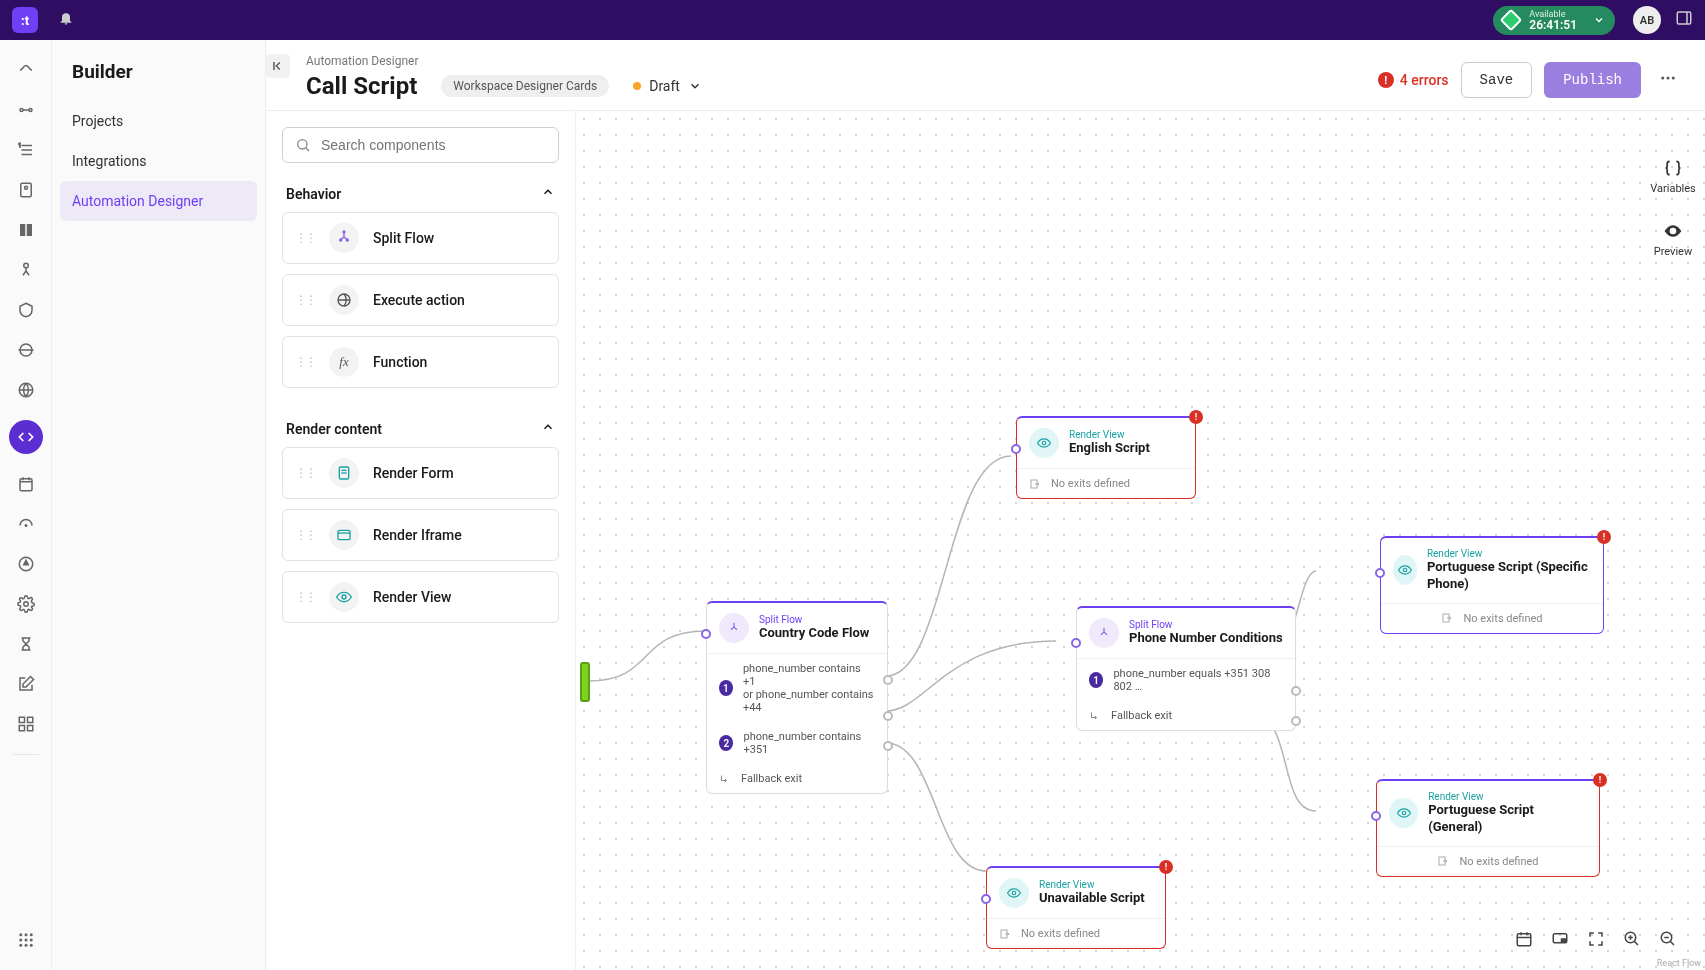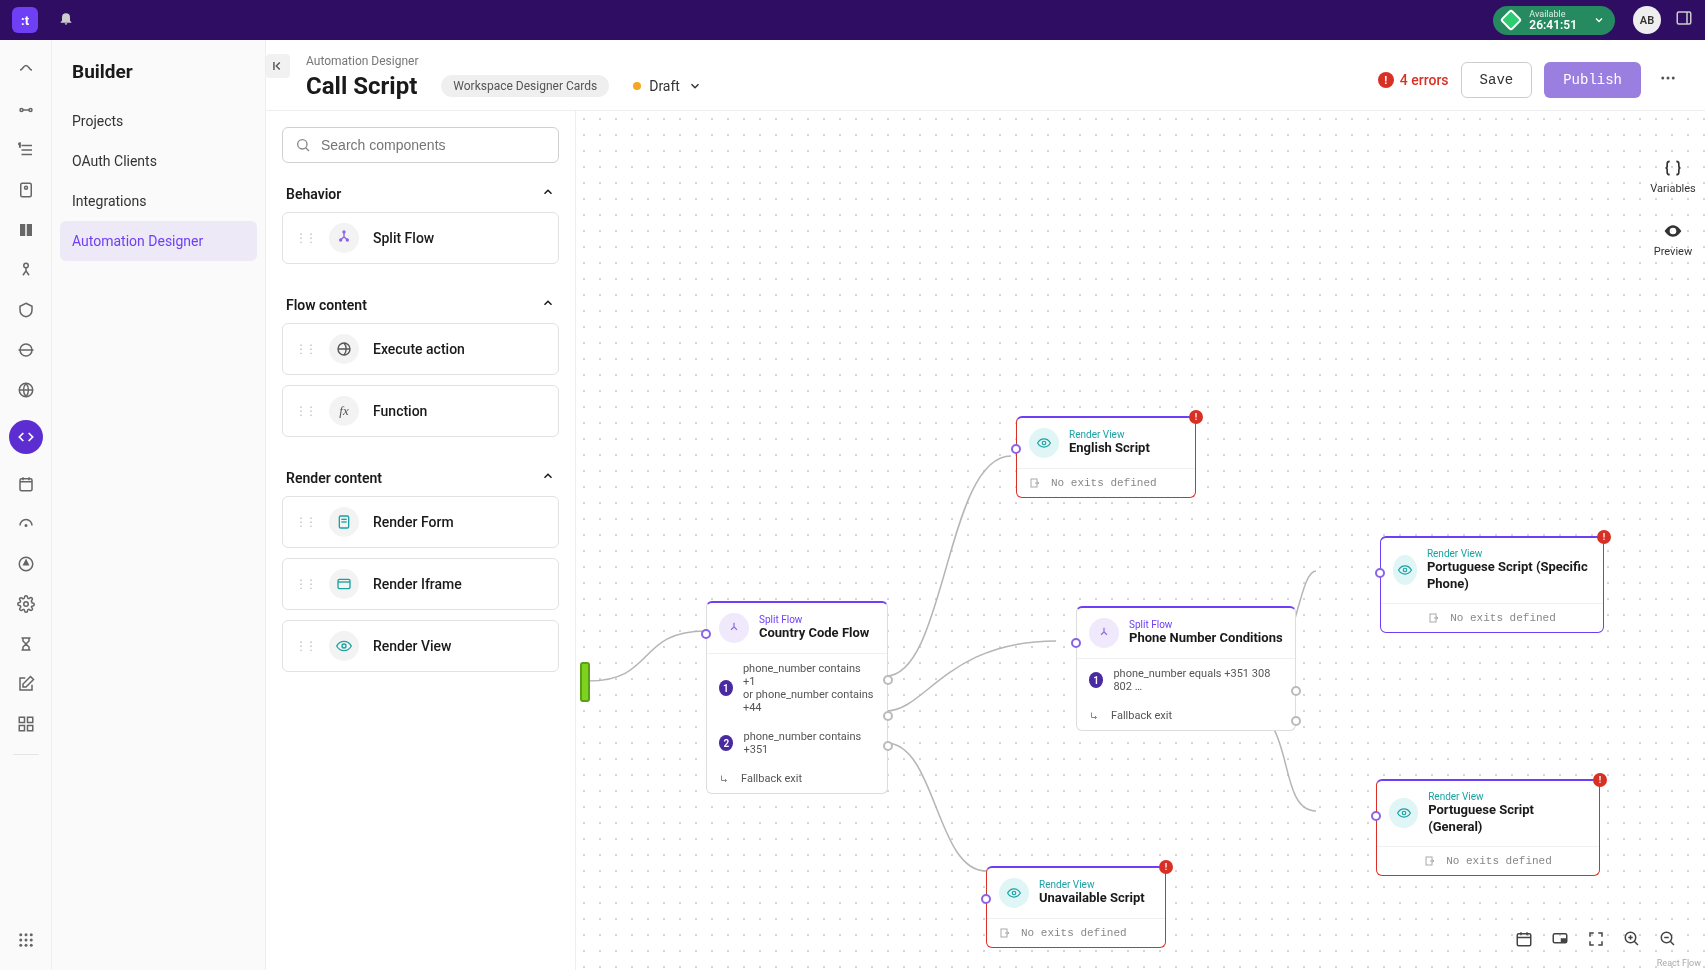--- a/index.html
+++ b/index.html
@@ -66,21 +66,21 @@
   .node-head { display:flex; align-items:center; gap:10px; padding:10px 12px; }
   .node-ico { width:30px; height:30px; border-radius:50%; display:flex; align-items:center; justify-content:center; }
   .bg-lilac { background:#efe9fb; }
   .bg-cyan { background:#e0f5f5; }
   .node-type { font-size:10px; color:#6f3ff5; }
   .node-type.cy { color:#1aa2a2; }
   .node-title { font-size:13px; font-weight:700; line-height:1.3; }
   .node-body { border-top:1px solid #f0f0f0; }
   .exit-row { display:flex; align-items:center; gap:10px; padding:8px 12px; font-size:11px; color:#555; }
   .num-badge { width:16px; height:16px; border-radius:50%; background:#4a2aa0; color:#fff; font-size:10px; display:flex; align-items:center; justify-content:center; font-weight:600; }
-  .noexit { color:#888;font-family:Liberation Mono, monospace; }
+  .noexit { color:#888; }
   .err-badge { position:absolute; top:-8px; right:-8px; width:14px; height:14px; border-radius:50%; background:#d93025; color:#fff; font-size:9px; font-weight:700; display:flex; align-items:center; justify-content:center; }
   .port { width:10px; height:10px; border-radius:50%; background:#fff; position:absolute; }
   .port-in { left:-6px; border:2px solid #8a63e6; }
   .port-out { right:-6px; border:2px solid #bbb; }
   
   .start-port { position:absolute; left:4px; top:551px; width:10px; height:40px; background:#7ed321; border:2px solid #5aa015; border-radius:3px; }
   
   .right-tools { position:absolute; right:0; top:138px; width:64px; display:flex; flex-direction:column; align-items:center; gap:26px; padding-top:20px; }
   .tool-stack { display:flex; flex-direction:column; align-items:center; gap:4px; font-size:11px; color:#333; }
   
@@ -239,21 +239,20 @@
           <circle cx="5" cy="19" r="2"></circle>
           <circle cx="12" cy="19" r="2"></circle>
           <circle cx="19" cy="19" r="2"></circle>
         </svg>
       </span>
   </div>
 
   <div class="navpanel">
     <div class="nav-title">Builder</div>
     <div class="nav-item">Projects</div>
-    <div class="nav-item">OAuth Clients</div>
     <div class="nav-item">Integrations</div>
     <div class="nav-item active">Automation Designer</div>
   </div>
 
   <div class="main">
     <div class="header" style="position:relative;">
       <div class="collapse-btn">
         <svg width="14" height="14" viewBox="0 0 24 24" fill="none" stroke="currentColor" stroke-width="2.5">
             <polyline points="15 18 9 12 15 6"></polyline>
             <line x1="5" y1="5" x2="5" y2="19"></line>
@@ -311,26 +310,20 @@
               <svg width="16" height="16" viewBox="0 0 24 24" fill="none" stroke="#8a63e6" stroke-width="2">
                 <path d="M12 3v7m0 0l-5 5m5-5l5 5"></path>
                 <circle cx="12" cy="3" r="1.5" fill="#8a63e6"></circle>
                 <circle cx="7" cy="15" r="1.5" fill="#8a63e6"></circle>
                 <circle cx="17" cy="15" r="1.5" fill="#8a63e6"></circle>
               </svg>
             </span>
           <span class="comp-label">Split Flow</span>
         </div>
 
-        <div class="section-head">
-          <span>Flow content</span>
-          <span><svg width="14" height="14" viewBox="0 0 24 24" fill="none" stroke="currentColor" stroke-width="2.5">
-                <polyline points="18 15 12 9 6 15"></polyline>
-              </svg></span>
-        </div>
         <div class="comp-card">
           <span class="drag-handle">⋮⋮</span>
           <span class="comp-ico">
               <svg width="16" height="16" viewBox="0 0 24 24" fill="none" stroke="#555" stroke-width="2">
                 <circle cx="12" cy="12" r="9"></circle>
                 <path d="M3 12h18M12 3a14 14 0 0 1 0 18"></path>
               </svg>
             </span>
           <span class="comp-label">Execute action</span>
         </div>

